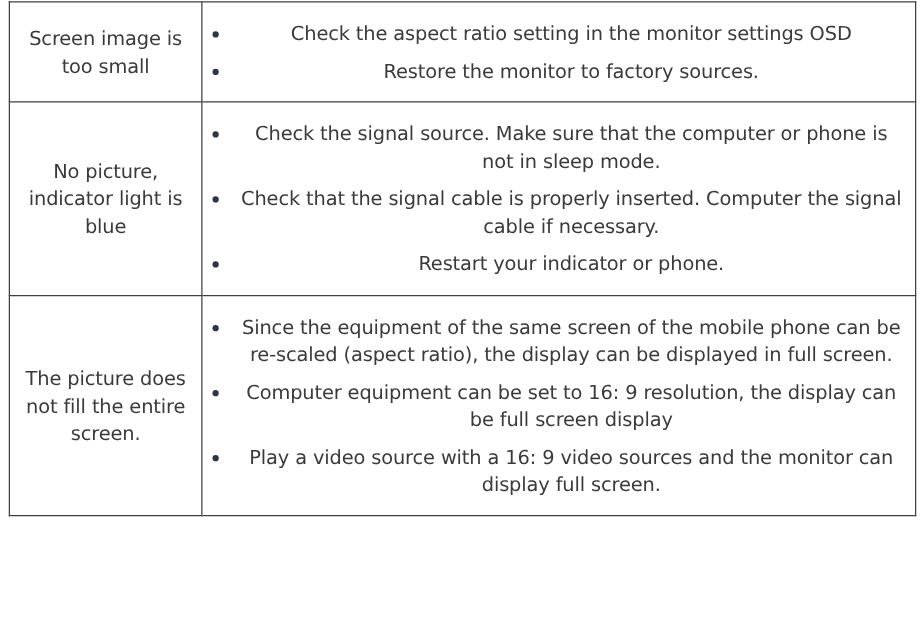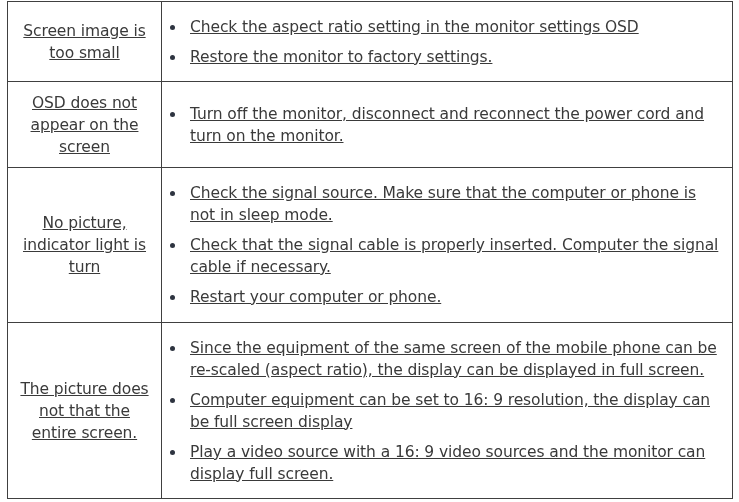--- a/index.html
+++ b/index.html
@@ -19,35 +19,35 @@
       position: absolute;
       left: 7px;
       top: 1px;
       width: 725px;
       border-collapse: collapse;
       table-layout: fixed;
     }
     .trouble-table td {
       border: 1.5px solid #404040;
       padding: 0;
-      text-decoration: underline;
     }
     .col-problem { width: 154px; }
     .col-solution { width: 571px; }
     .problem-cell {
       text-align: center;
       vertical-align: middle;
       font-size: 15.5px;
       line-height: 22px;
       padding: 0 8px !important;
       letter-spacing: -0.1px;
     }
     .solution-cell {
       vertical-align: middle;
       padding: 0 8px 0 0 !important;
+      text-align: center;
     }
     .solution-list {
       list-style: none;
       margin: 0;
       padding: 0;
     }
     .solution-item {
       position: relative;
       padding-left: 28px;
       font-size: 15.5px;
@@ -77,44 +77,36 @@
   <colgroup>
     <col class="col-problem">
     <col class="col-solution">
   </colgroup>
   <tbody>
     <tr class="row-1">
       <td class="problem-cell">Screen image is too small</td>
       <td class="solution-cell">
         <ul class="solution-list">
           <li class="solution-item"><span class="bullet"></span><span>Check the aspect ratio setting in the monitor settings OSD</span></li>
-          <li class="solution-item"><span class="bullet"></span><span>Restore the monitor to factory settings.</span></li>
-        </ul>
-      </td>
-    </tr>
-    <tr class="row-2">
-      <td class="problem-cell">OSD does not appear on the screen</td>
-      <td class="solution-cell">
-        <ul class="solution-list">
-          <li class="solution-item"><span class="bullet"></span><span>Turn off the monitor, disconnect and reconnect the power cord and turn on the monitor.</span></li>
+          <li class="solution-item"><span class="bullet"></span><span>Restore the monitor to factory sources.</span></li>
         </ul>
       </td>
     </tr>
     <tr class="row-3">
-      <td class="problem-cell">No picture, indicator light is turn</td>
+      <td class="problem-cell">No picture, indicator light is blue</td>
       <td class="solution-cell">
         <ul class="solution-list">
           <li class="solution-item"><span class="bullet"></span><span>Check the signal source. Make sure that the computer or phone is not in sleep mode.</span></li>
           <li class="solution-item"><span class="bullet"></span><span>Check that the signal cable is properly inserted. Computer the signal cable if necessary.</span></li>
-          <li class="solution-item"><span class="bullet"></span><span>Restart your computer or phone.</span></li>
+          <li class="solution-item"><span class="bullet"></span><span>Restart your indicator or phone.</span></li>
         </ul>
       </td>
     </tr>
     <tr class="row-4">
-      <td class="problem-cell">The picture does not that the entire screen.</td>
+      <td class="problem-cell">The picture does not fill the entire screen.</td>
       <td class="solution-cell">
         <ul class="solution-list">
           <li class="solution-item"><span class="bullet"></span><span>Since the equipment of the same screen of the mobile phone can be re-scaled (aspect ratio), the display can be displayed in full screen.</span></li>
           <li class="solution-item"><span class="bullet"></span><span>Computer equipment can be set to 16: 9 resolution, the display can be full screen display</span></li>
           <li class="solution-item"><span class="bullet"></span><span>Play a video source with a 16: 9 video sources and the monitor can display full screen.</span></li>
         </ul>
       </td>
     </tr>
   </tbody>
 </table>

